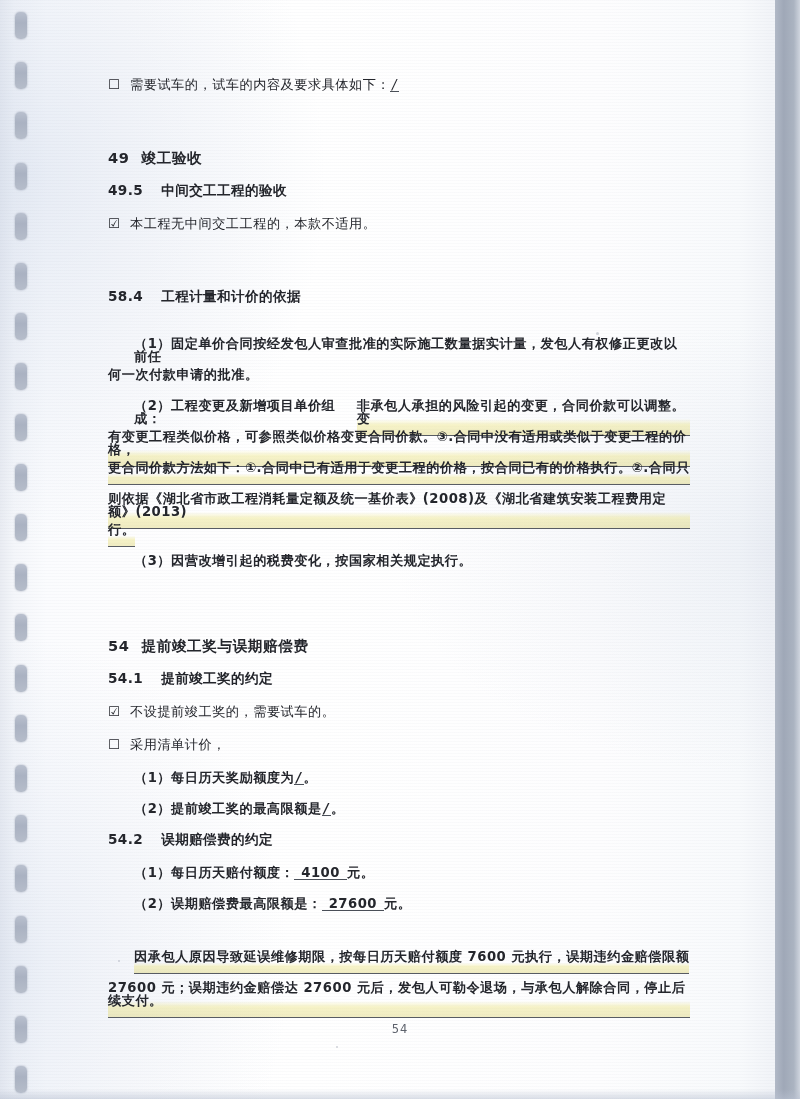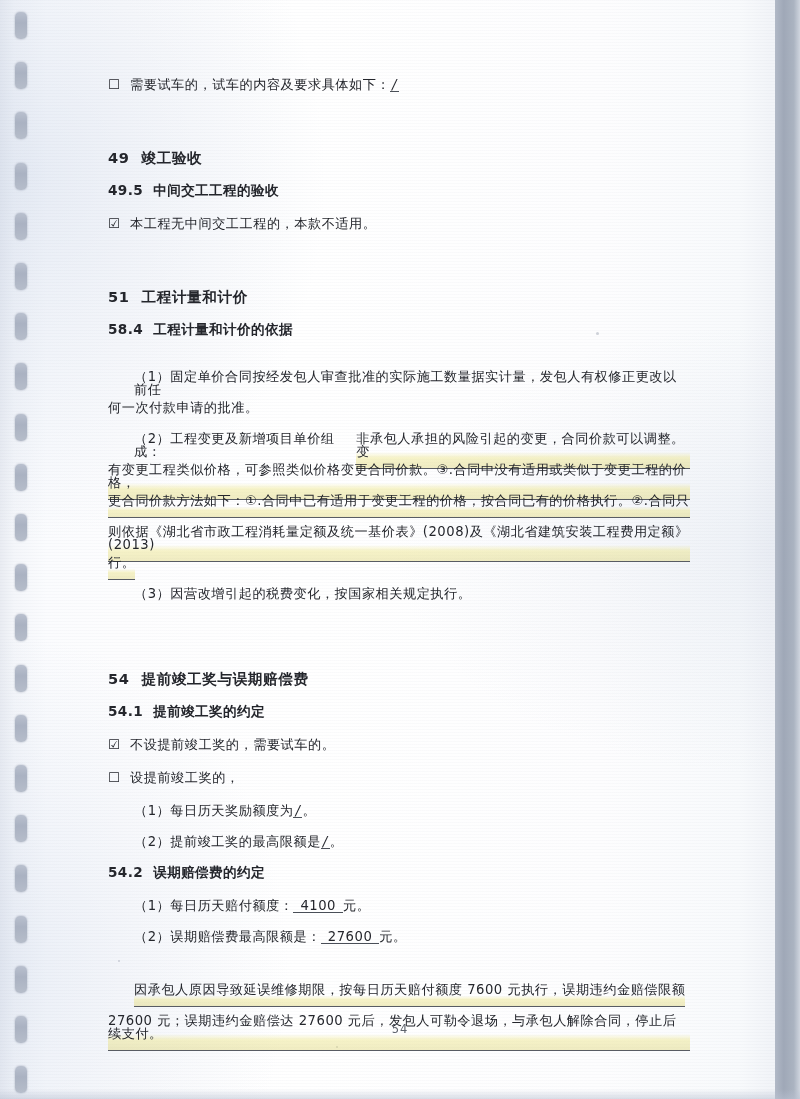--- a/index.html
+++ b/index.html
@@ -97,35 +97,35 @@
     font-size: 13.2px;
     line-height: 1.0;
   }
 
   
   .sp-blank  { height: 40px; }
   .sp-small  { height: 14px; }
   .sp-mid    { height: 22px; }
 
   .row      { height: 33px; display: flex; align-items: flex-start; }
-  .row-tight{ height: 31px; display: flex; align-items: flex-start; }
+  .row-tight{ height: 31px; display: flex; align-items: flex-start; font-weight: bold; }
 
   .heading {
     font-weight: bold;
     font-size: 14.6px;
     letter-spacing: 0.6px;
   }
   .heading .num { margin-right: 12px; }
 
   .subheading {
     font-weight: bold;
     font-size: 13.6px;
     letter-spacing: 0.4px;
   }
-  .subheading .num { margin-right: 10px; }
+  .subheading .num { margin-right: 18px; }
 
   .para {
     font-size: 13.2px;
     letter-spacing: 0.5px;
   }
   .indent { padding-left: 26px; }
 
   .checkbox-line { font-size: 13.2px; letter-spacing: 0.5px; }
   .cbox { display: inline-block; width: 22px; font-size: 13.5px; }
 
@@ -224,24 +224,20 @@
       <span>中间交工工程的验收</span>
     </div>
 
     <div class="row checkbox-line">
       <span class="cbox">☑</span>
       <span>本工程无中间交工工程的，本款不适用。</span>
     </div>
 
     <div class="sp-blank"></div>
 
-    <div class="row heading">
-      <span class="num">51</span>
-      <span>工程计量和计价</span>
-    </div>
 
     <div class="row subheading">
       <span class="num">58.4</span>
       <span>工程计量和计价的依据</span>
     </div>
 
     <div class="sp-small"></div>
 
     <div class="row-tight para indent">（1）固定单价合同按经发包人审查批准的实际施工数量据实计量，发包人有权修正更改以前任</div>
     <div class="row-tight para">何一次付款申请的批准。</div>
@@ -280,21 +276,21 @@
       <span>提前竣工奖的约定</span>
     </div>
 
     <div class="row checkbox-line">
       <span class="cbox">☑</span>
       <span>不设提前竣工奖的，需要试车的。</span>
     </div>
 
     <div class="row checkbox-line">
       <span class="cbox">☐</span>
-      <span>设提前竣工奖的，</span>
+      <span>采用清单计价，</span>
     </div>
 
     <div class="row-tight para indent">
       <span>（1）每日历天奖励额度为</span>
         <span class="u slash">/</span>
         <span>。</span>
     </div>
 
     <div class="row-tight para indent">
       <span>（2）提前竣工奖的最高限额是</span>

